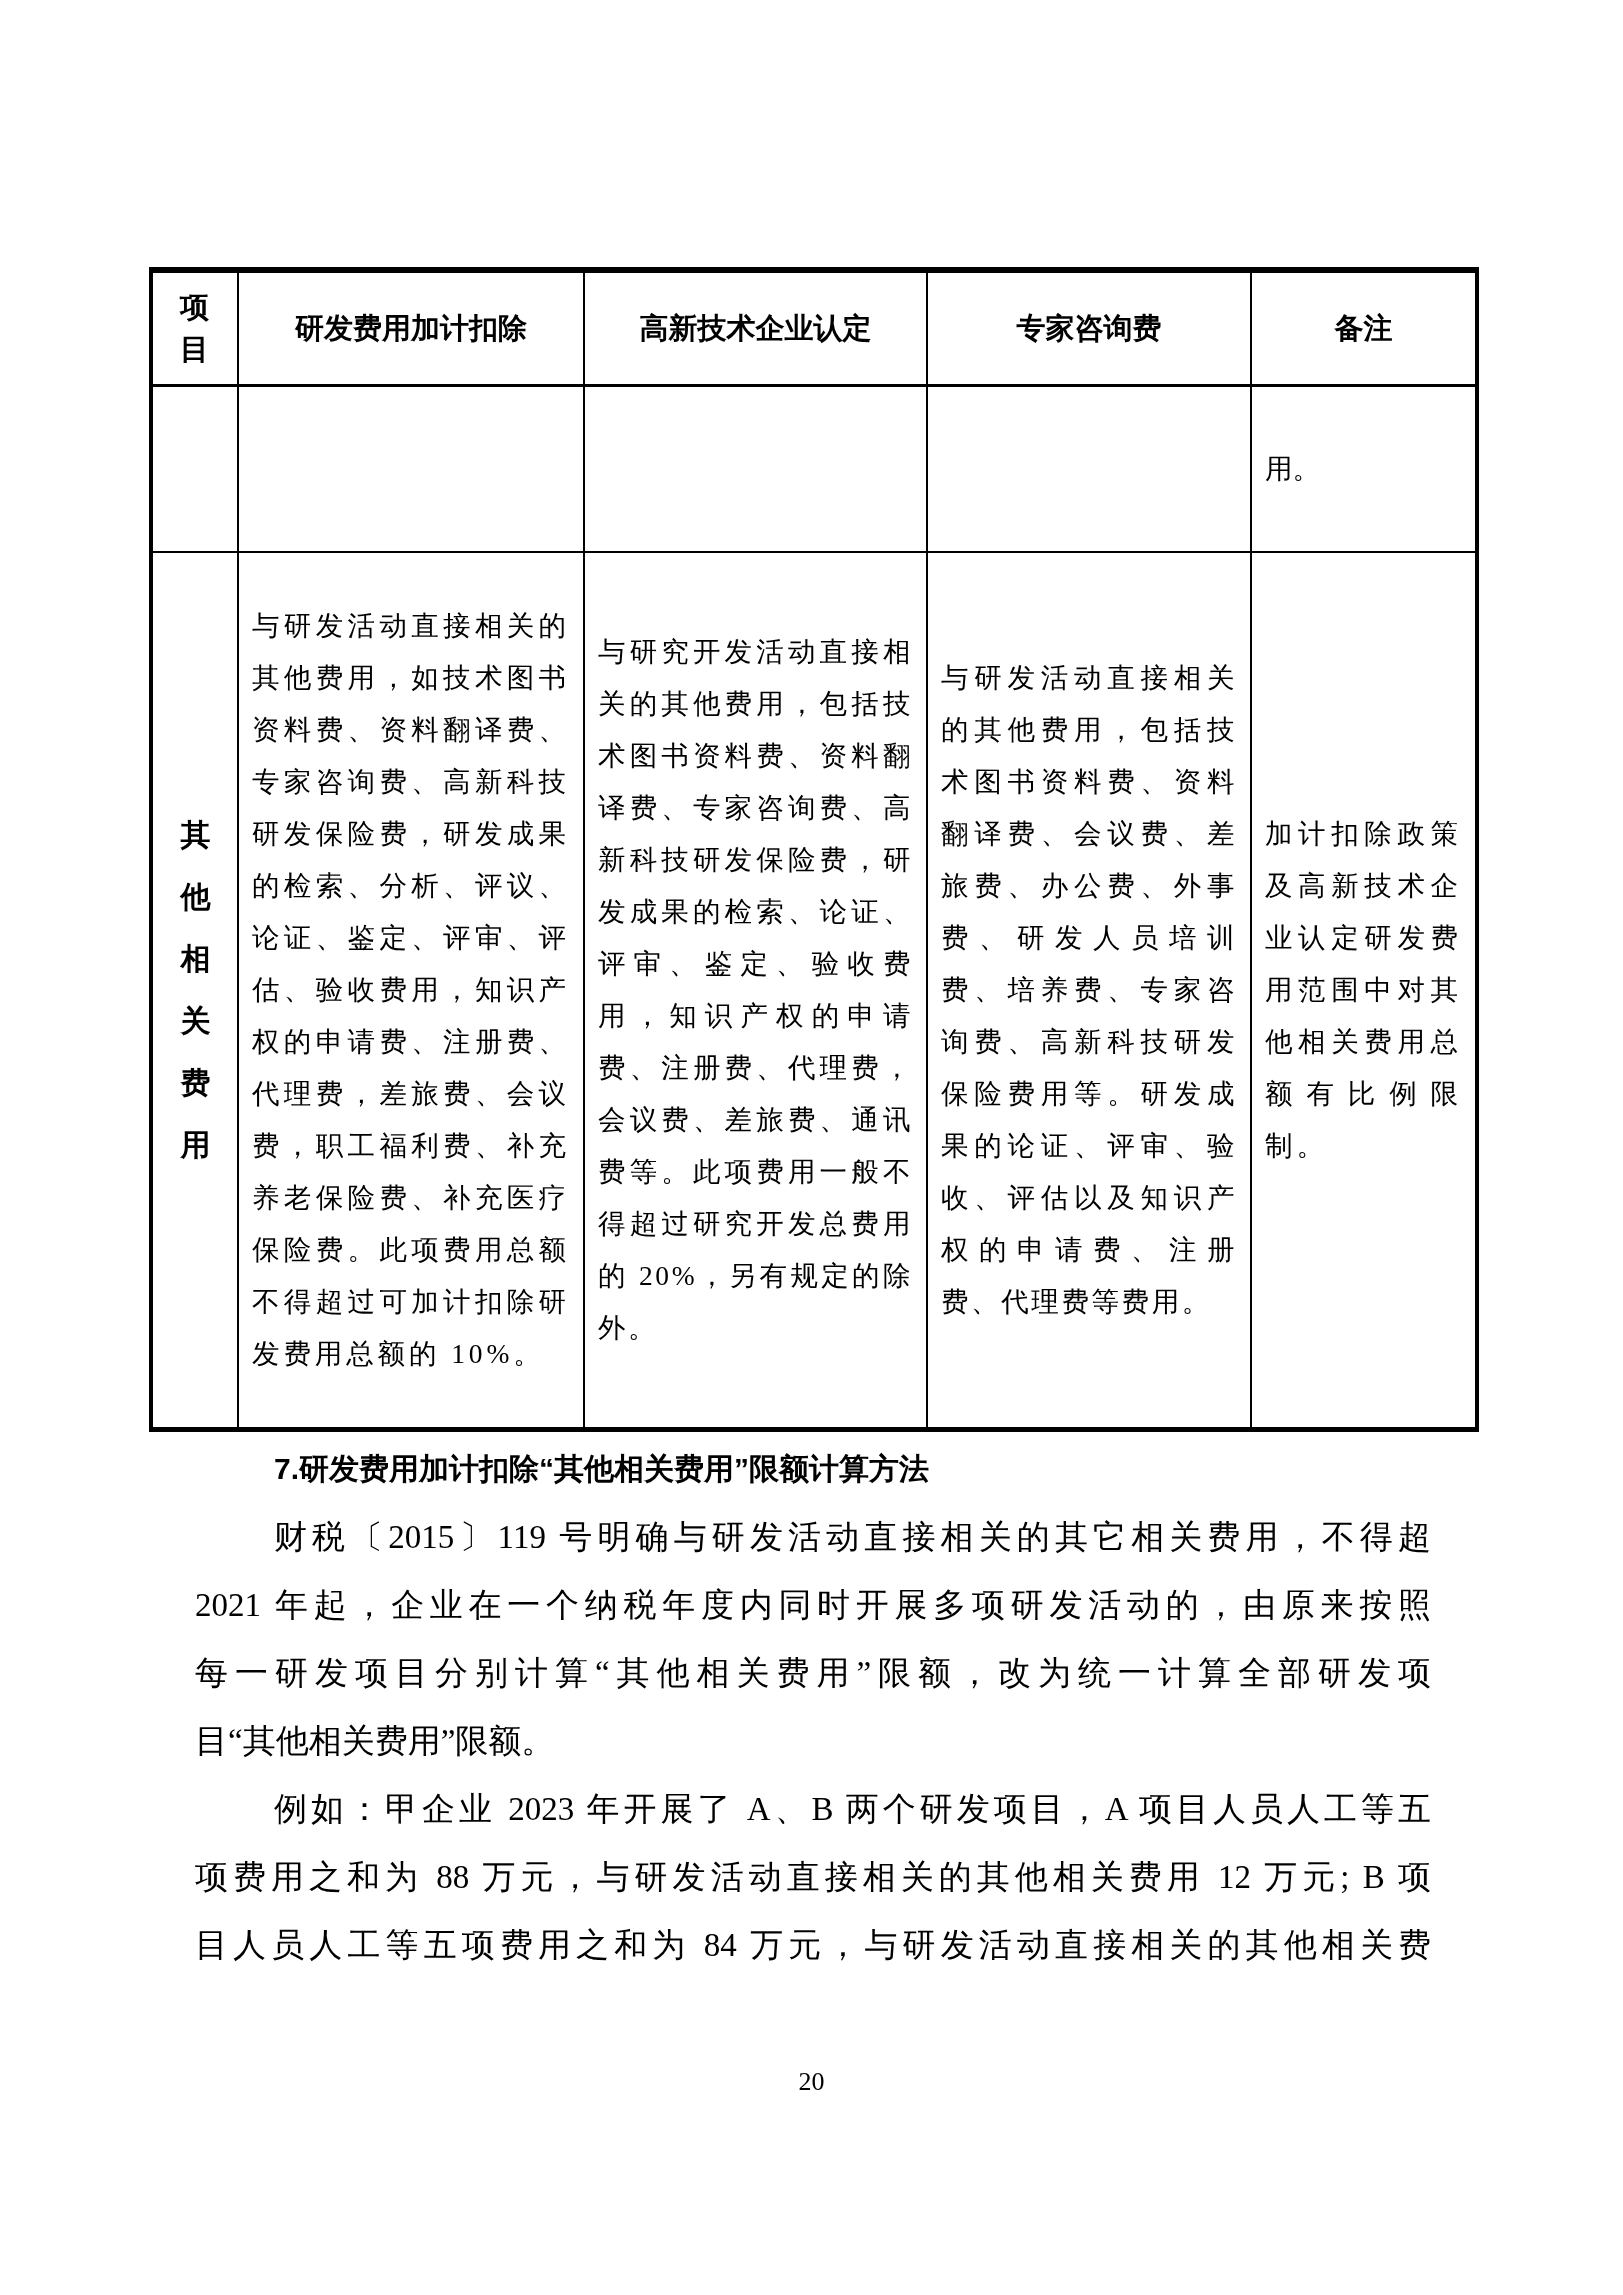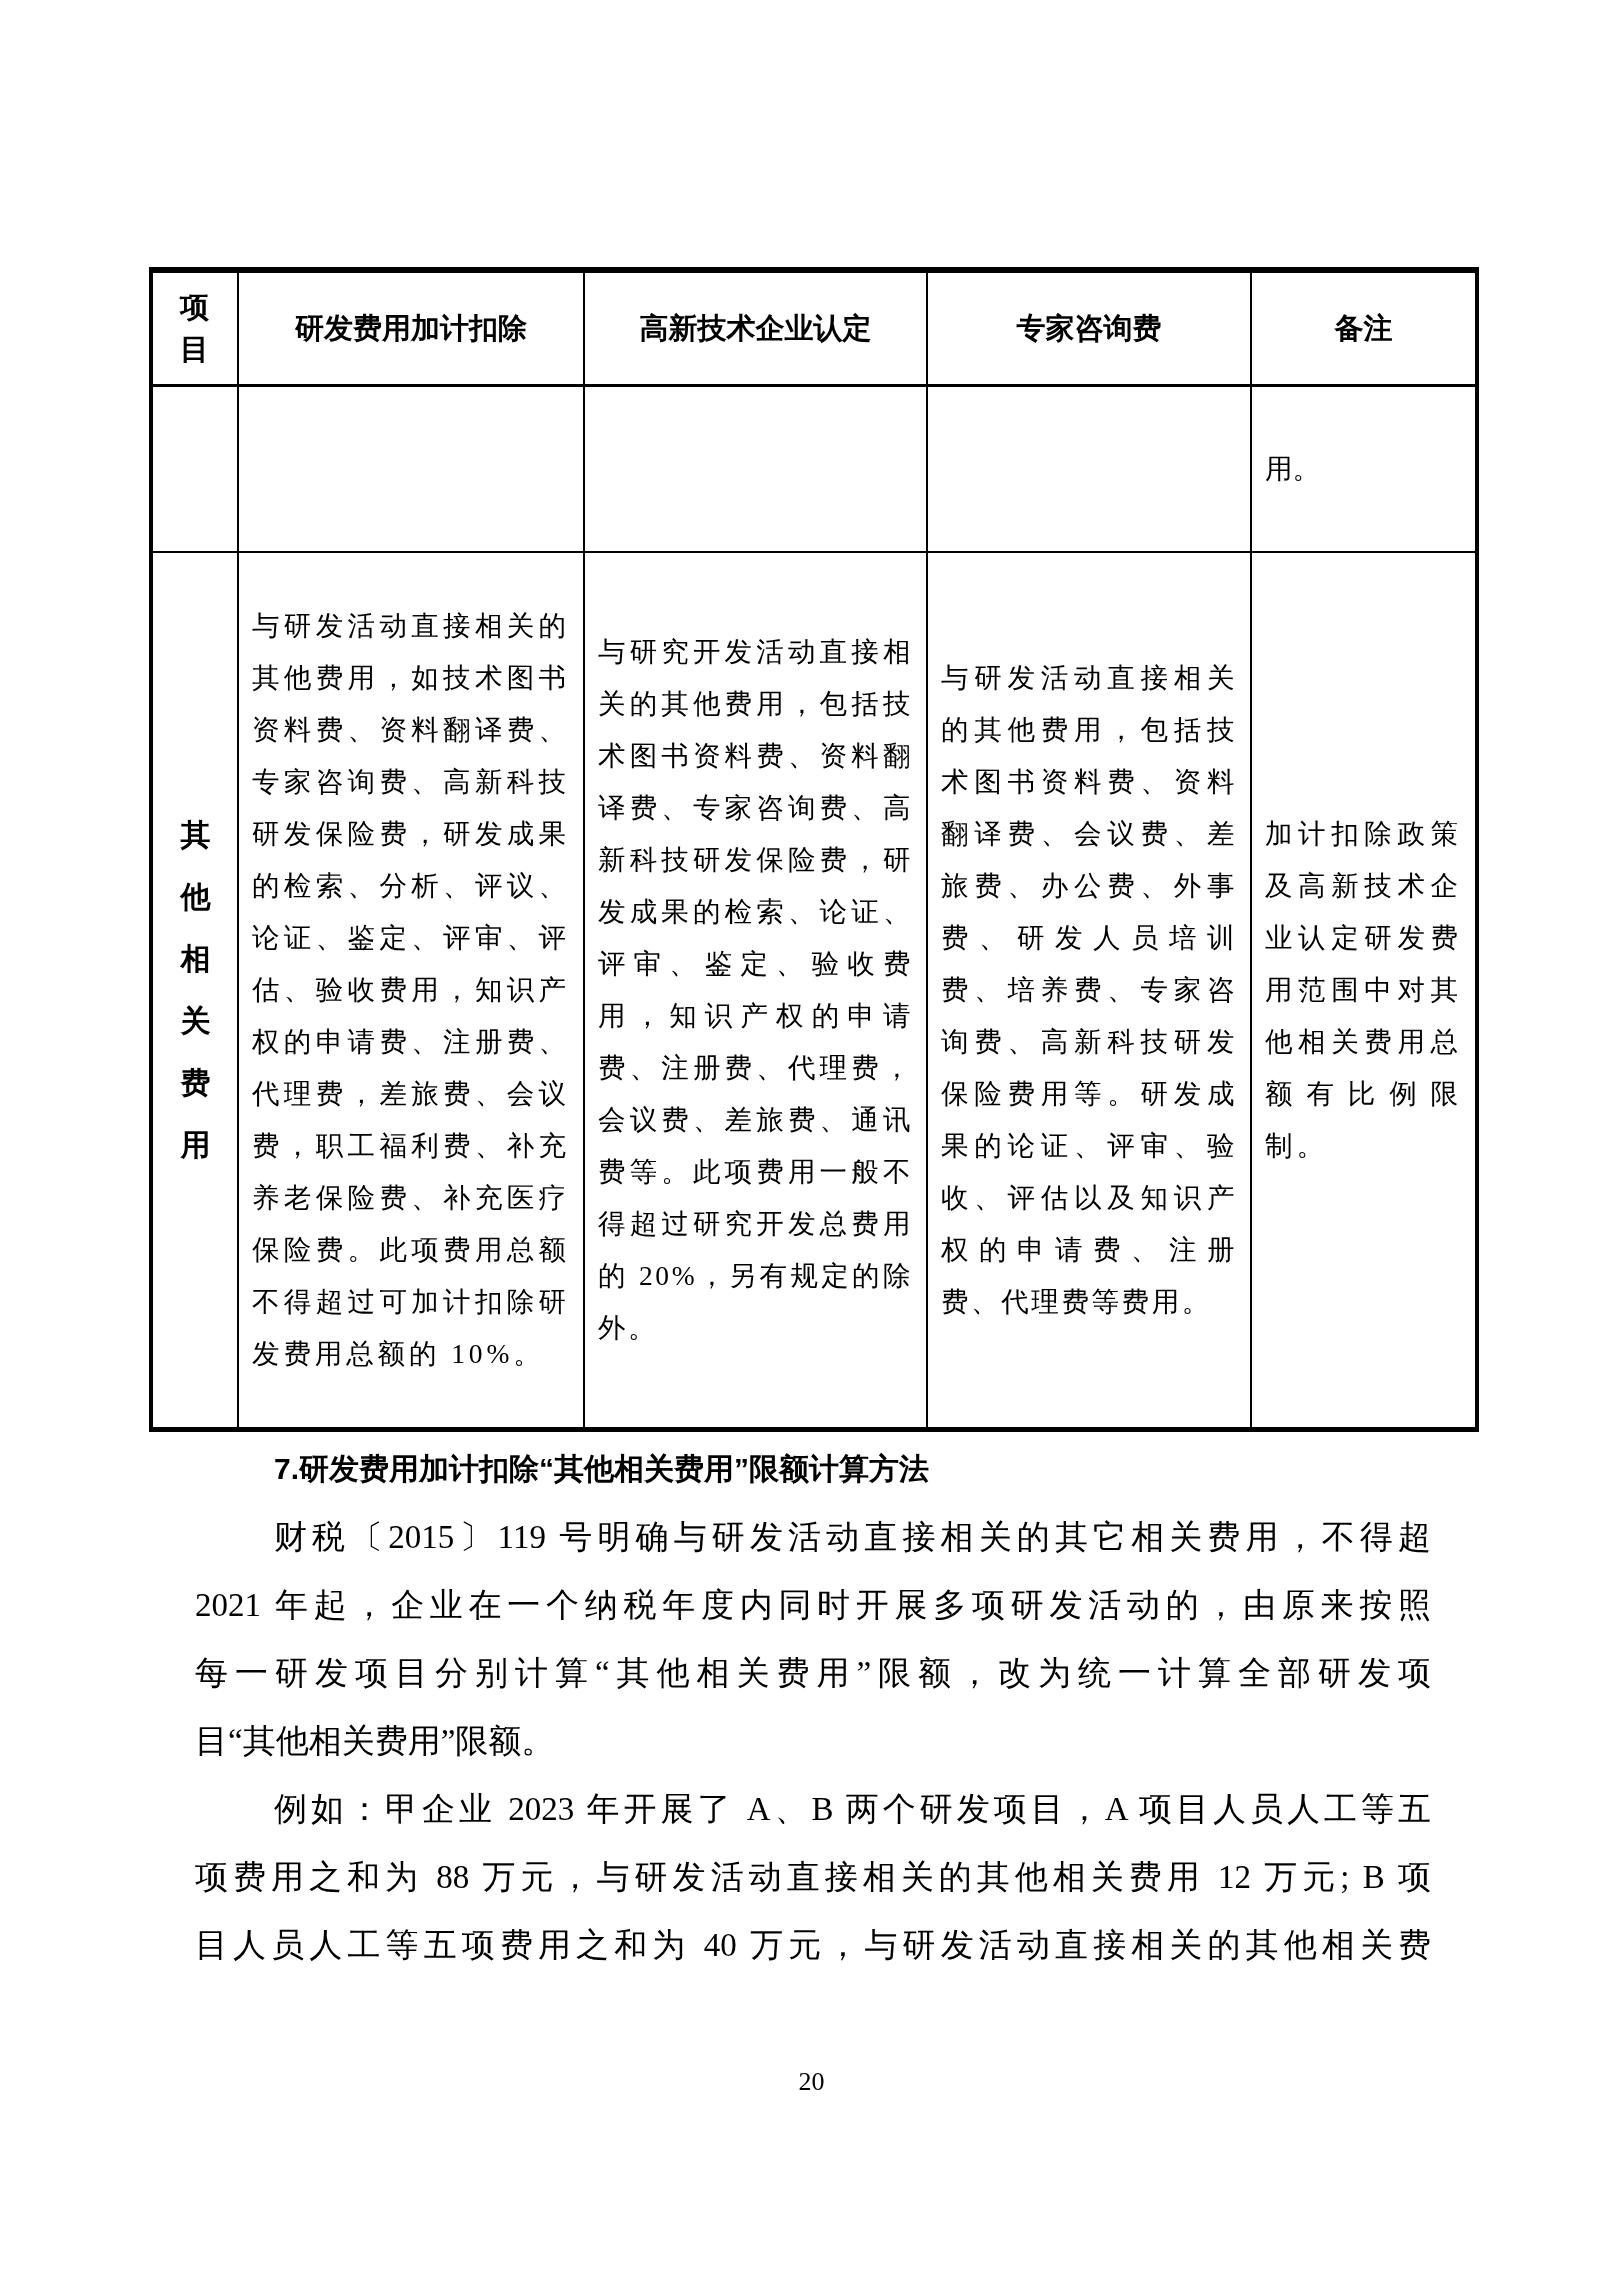--- a/index.html
+++ b/index.html
@@ -118,18 +118,18 @@
   <div class="sec-heading">7.研发费用加计扣除“其他相关费用”限额计算方法</div>
   <div>
     <div class="pline indent">财税〔2015〕119 号明确与研发活动直接相关的其它相关费用，不得超</div>
     <div class="pline">2021 年起，企业在一个纳税年度内同时开展多项研发活动的，由原来按照</div>
     <div class="pline">每一研发项目分别计算“其他相关费用”限额，改为统一计算全部研发项</div>
     <div class="pline plast">目“其他相关费用”限额。</div>
   </div>
   <div>
     <div class="pline indent">例如：甲企业 2023 年开展了 A、B 两个研发项目，A 项目人员人工等五</div>
     <div class="pline">项费用之和为 88 万元，与研发活动直接相关的其他相关费用 12 万元; B 项</div>
-    <div class="pline">目人员人工等五项费用之和为 40 万元，与研发活动直接相关的其他相关费</div>
+    <div class="pline">目人员人工等五项费用之和为 84 万元，与研发活动直接相关的其他相关费</div>
   </div>
 </div>
 
 <div class="pageno">20</div>
 
 
 </body></html>

